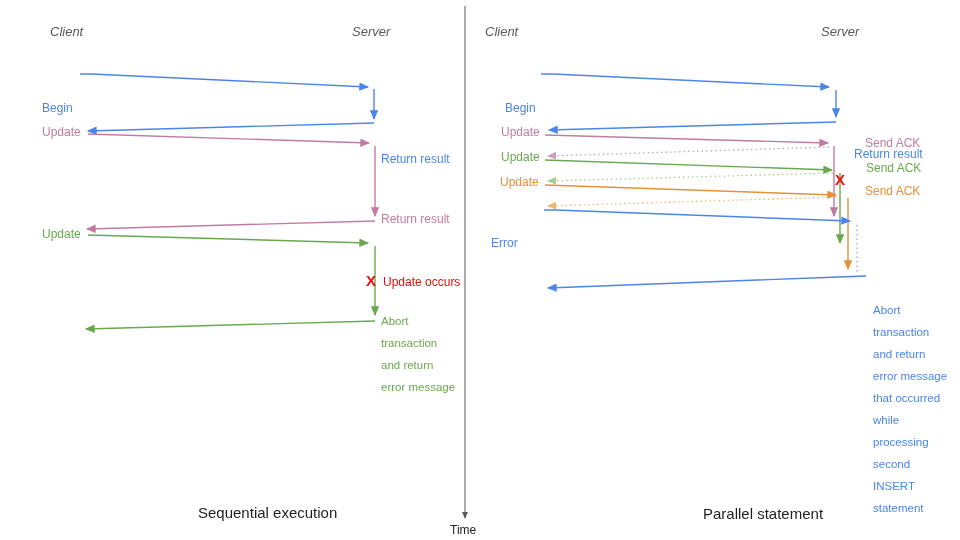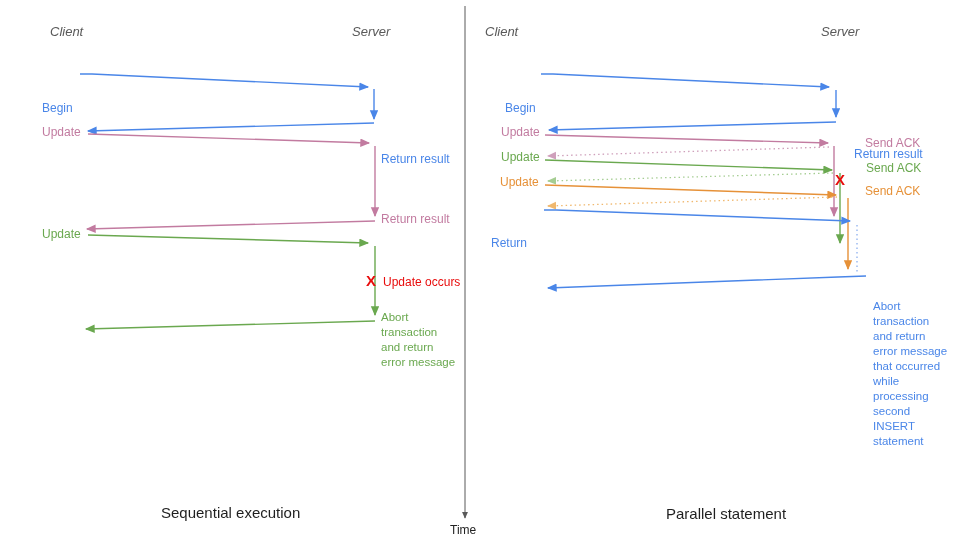--- a/index.html
+++ b/index.html
@@ -3,22 +3,22 @@
 <meta charset="utf-8">
 <style>
   html,body{margin:0;padding:0;background:#ffffff;}
   .stage{
     position:relative;width:960px;height:540px;background:#ffffff;overflow:hidden;
     font-family:"Liberation Sans","DejaVu Sans",sans-serif;
   }
   .stage svg{position:absolute;left:0;top:0;}
   .lbl{position:absolute;font-size:12px;line-height:1.1;white-space:nowrap;}
   .hdr{font-size:13px;font-style:italic;color:#595959;}
-  .caption{font-size:15px;color:#1f1f1f;}
-  .note{font-size:11.5px;line-height:15px;white-space:pre-line;}
+  .caption{font-size:15px;color:#1f1f1f;margin-left:37px;}
+  .note{font-size:11.5px;line-height:22px;white-space:pre-line;}
   .xmark{font-size:15px;font-weight:bold;color:#e80c0c;line-height:1;}
   .time-lbl{font-size:12px;color:#222222;}
   .c-blue{color:#4a86e8;margin-top:36px;}
   .c-pink{color:#c27ba0;}
   .c-green{color:#6aa84f;}
   .c-orange{color:#e69138;}
   .c-red{color:#e80c0c;}
 </style>
 </head>
 <body>
@@ -120,21 +120,21 @@
   <div class="lbl hdr" style="left:485px;top:25px;">Client</div>
   <div class="lbl hdr" style="left:821px;top:25px;">Server</div>
   <div class="lbl c-blue" style="left:505px;top:66px;">Begin</div>
   <div class="lbl c-blue" style="left:854px;top:112px;">Return result</div>
   <div class="lbl c-pink" style="left:501px;top:126px;">Update</div>
   <div class="lbl c-pink" style="left:865px;top:137px;">Send ACK</div>
   <div class="lbl c-green" style="left:501px;top:151px;">Update</div>
   <div class="lbl c-green" style="left:866px;top:162px;">Send ACK</div>
   <div class="lbl c-orange" style="left:500px;top:176px;">Update</div>
   <div class="lbl c-orange" style="left:865px;top:185px;">Send ACK</div>
-  <div class="lbl c-blue" style="left:491px;top:201px;">Return</div>
+  <div class="lbl c-blue" style="left:491px;top:201px;">Error</div>
   <div class="lbl xmark" style="left:835px;top:172px;">X</div>
   <div class="lbl note c-blue" style="left:873px;top:263px;">Abort
 transaction
 and return
 error message
 that occurred
 while
 processing
 second
 INSERT

